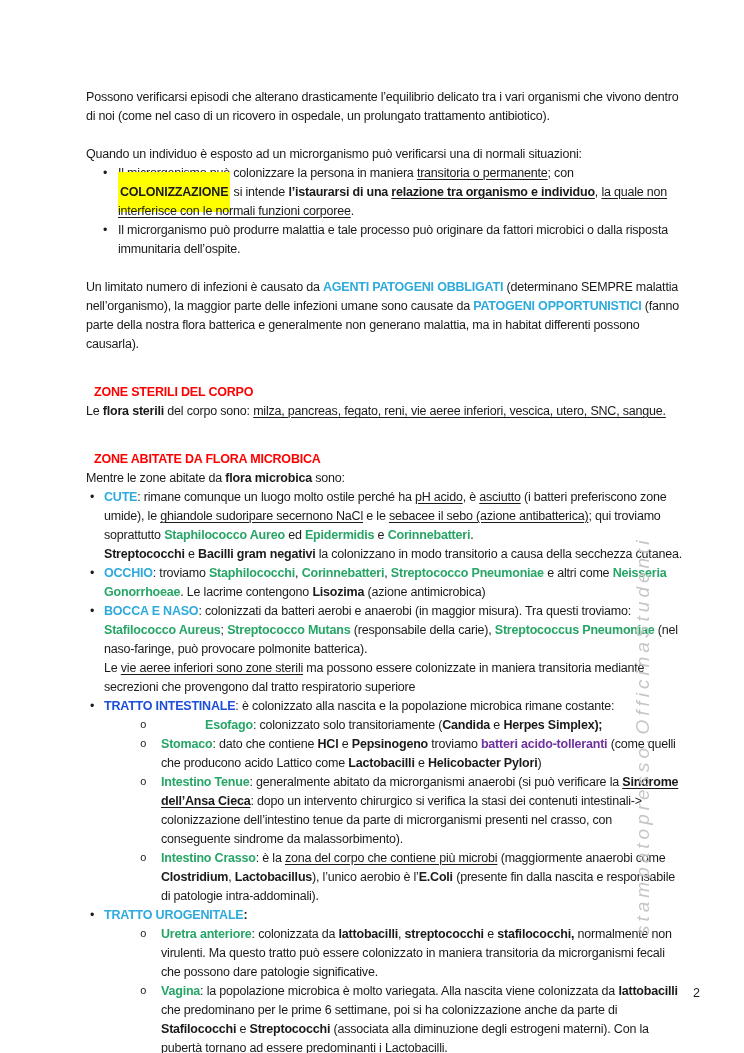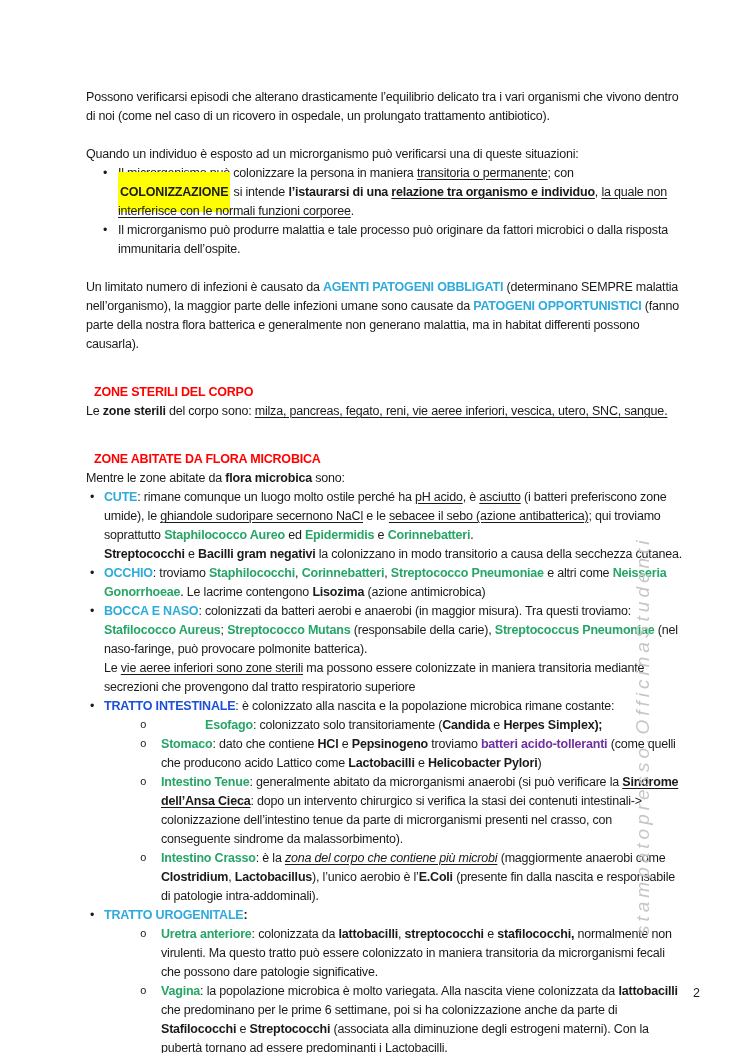--- a/index.html
+++ b/index.html
@@ -21,55 +21,55 @@
   .sp { height:19px; }
   .splg { height:29px; }
   .bullet { display:flex; align-items:flex-start; }
   .marker { flex:none; }
   .b1a .marker { margin-left:17px; width:15px; }
   .b1  .marker { margin-left:4px;  width:14px; }
   .b2  .marker { margin-left:54px; width:21px; font-family:"Liberation Mono",monospace; font-size:11px; }
   .content { flex:1 1 auto; min-width:0; }
   .bold { font-weight:bold; }
   .ul { text-decoration:underline; text-decoration-thickness:1px; text-underline-offset:2px; }
-  .it { font-style:italic; }
+  .it { }
   .hl { background:var(--highlight,#ffff00); padding:13px 2px; }
   .page-number {
     position:absolute; left:693px; top:986px;
     font-size:12.5px; color:#1a1a1a;
   }
   .watermark {
     position:absolute; left:632px; top:935px;
     transform:rotate(-90deg); transform-origin:0 0;
     white-space:nowrap;
     font-size:19px; font-style:italic; letter-spacing:4px;
     color:var(--watermark,#c6c6c6);
   }
 </style>
 </head>
 <body>
 
 <div class="page">
   <div class="doc">
       <div class="blk p"><span class="content"><span>Possono verificarsi episodi che alterano drasticamente l’equilibrio delicato tra i vari organismi che vivono dentro di noi (come nel caso di un ricovero in ospedale, un prolungato trattamento antibiotico).</span></span></div>
       <div class="blk sp"></div>
-      <div class="blk p"><span class="content"><span>Quando un individuo è esposto ad un microrganismo può verificarsi una di queste situazioni:</span></span></div>
+      <div class="blk p"><span class="content"><span>Quando un individuo è esposto ad un microrganismo può verificarsi una di normali situazioni:</span></span></div>
       <div class="blk b1a bullet">
         <span class="marker">•</span>
         <span class="content"><span>Il microrganismo può colonizzare la persona in maniera </span><span class="ul">transitoria o permanente</span><span>; con </span><span class="bold hl">COLONIZZAZIONE</span><span> si intende </span><span class="bold">l’istaurarsi di una </span><span class="bold ul">relazione tra organismo e individuo</span><span>, </span><span class="ul">la quale non interferisce con le normali funzioni corporee</span><span>.</span></span>
       </div>
       <div class="blk b1a bullet">
         <span class="marker">•</span>
         <span class="content"><span>Il microrganismo può produrre malattia e tale processo può originare da fattori microbici o dalla risposta immunitaria dell’ospite.</span></span>
       </div>
       <div class="blk sp"></div>
       <div class="blk p"><span class="content"><span>Un limitato numero di infezioni è causato da </span><span class="bold" style="color: rgb(46, 170, 220);">AGENTI PATOGENI OBBLIGATI</span><span> (determinano SEMPRE malattia nell’organismo), la maggior parte delle infezioni umane sono causate da </span><span class="bold" style="color: rgb(46, 170, 220);">PATOGENI OPPORTUNISTICI</span><span> (fanno parte della nostra flora batterica e generalmente non generano malattia, ma in habitat differenti possono causarla).</span></span></div>
       <div class="blk splg"></div>
       <div class="blk h"><span class="content"><span>ZONE STERILI DEL CORPO</span></span></div>
-      <div class="blk p"><span class="content"><span>Le </span><span class="bold">zone sterili</span><span> del corpo sono: </span><span class="ul">milza, pancreas, fegato, reni, vie aeree inferiori, vescica, utero, SNC, sangue.</span></span></div>
+      <div class="blk p"><span class="content"><span>Le </span><span class="bold">flora sterili</span><span> del corpo sono: </span><span class="ul">milza, pancreas, fegato, reni, vie aeree inferiori, vescica, utero, SNC, sangue.</span></span></div>
       <div class="blk splg"></div>
       <div class="blk h"><span class="content"><span>ZONE ABITATE DA FLORA MICROBICA</span></span></div>
       <div class="blk p"><span class="content"><span>Mentre le zone abitate da </span><span class="bold">flora microbica</span><span> sono:</span></span></div>
       <div class="blk b1 bullet">
         <span class="marker">•</span>
         <span class="content"><span class="bold" style="color: rgb(46, 170, 220);">CUTE</span><span>: rimane comunque un luogo molto ostile perché ha </span><span class="ul">pH acido</span><span>, è </span><span class="ul">asciutto</span><span> (i batteri preferiscono zone umide), le </span><span class="ul">ghiandole sudoripare secernono NaCl</span><span> e le </span><span class="ul">sebacee il sebo (azione antibatterica)</span><span>; qui troviamo soprattutto </span><span class="bold" style="color: rgb(39, 165, 103);">Staphilococco Aureo</span><span> ed </span><span class="bold" style="color: rgb(39, 165, 103);">Epidermidis</span><span> e </span><span class="bold" style="color: rgb(39, 165, 103);">Corinnebatteri</span><span>.</span><br><span class="bold">Streptococchi</span><span> e </span><span class="bold">Bacilli gram negativi</span><span> la colonizzano in modo transitorio a causa della secchezza cutanea.</span></span>
       </div>
       <div class="blk b1 bullet">
         <span class="marker">•</span>
         <span class="content"><span class="bold" style="color: rgb(46, 170, 220);">OCCHIO</span><span>: troviamo </span><span class="bold" style="color: rgb(39, 165, 103);">Staphilococchi</span><span>, </span><span class="bold" style="color: rgb(39, 165, 103);">Corinnebatteri</span><span>, </span><span class="bold" style="color: rgb(39, 165, 103);">Streptococco Pneumoniae</span><span> e altri come </span><span class="bold" style="color: rgb(39, 165, 103);">Neisseria Gonorrhoeae</span><span>. Le lacrime contengono </span><span class="bold">Lisozima</span><span> (azione antimicrobica)</span></span>

